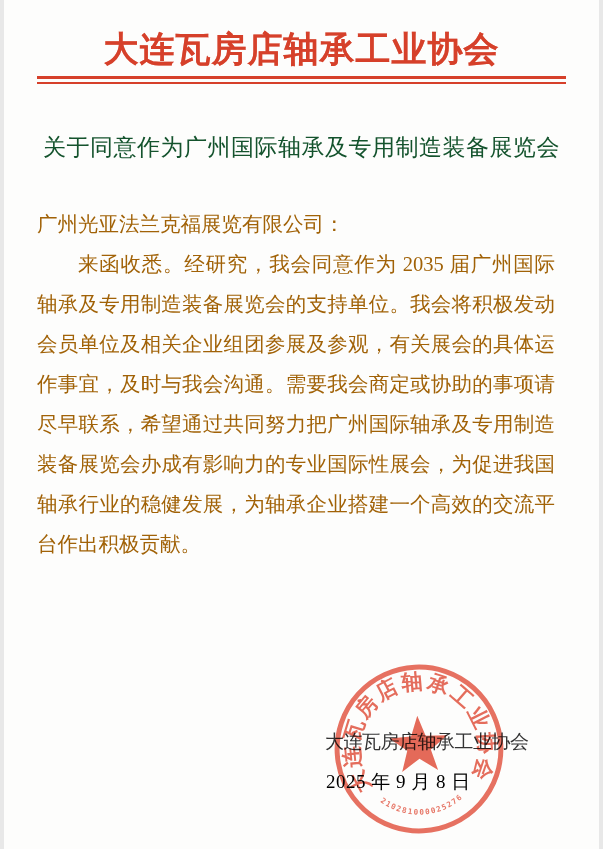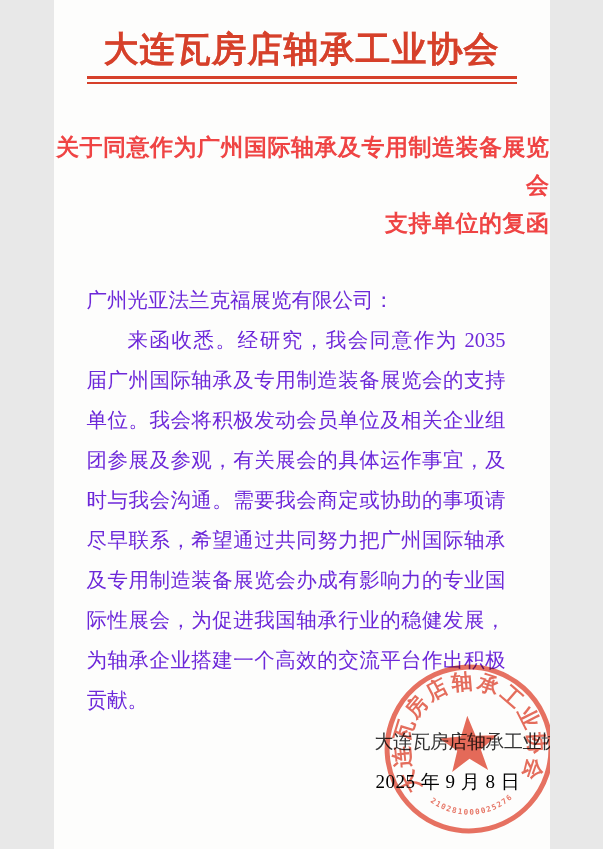--- a/index.html
+++ b/index.html
@@ -1,18 +1,18 @@
 <!DOCTYPE html>
 <html><head>
 <meta charset="utf-8">
 <style>
   html,body{margin:0;padding:0;background:#e8e8e8;}
   .page{
     position:relative;
-    width:496px;height:849px;
+    width:595px;height:849px;
     margin:0 auto;
     background:#fdfdfc;
     overflow:hidden;
     font-family:"Liberation Serif","DejaVu Serif",serif;
     color:#3c3c3c;
   }
   
   .masthead{
     margin-top:31px;
     text-align:center;
@@ -25,34 +25,34 @@
   }
   .masthead-rule{
     margin:6px 33px 0 33px;
     height:3px;
     border-top:3px solid #d6402a;
     border-bottom:2px solid #d6402a;
   }
   
   .doc-title{
     margin-top:45px;
-    text-align:right;
+    text-align:center;
     font-size:23px;
-    font-weight:bold;
+    font-weight:normal;
     line-height:38px;
-    color:#ef4444;
+    color:#14532d;
     letter-spacing:.5px;
   }
   
   .letter-body{
     margin:37px 44px 0 33px;
     font-size:20.5px;
     line-height:40px;
     text-align:justify;
-    color:#6d28d9;
+    color:#a16207;
   }
   .letter-body p{margin:0;}
   .indent{text-indent:2em;}
   
   .sign-org{
     position:absolute;left:321px;top:729px;
     font-size:19px;letter-spacing:-0.5px;color:#333;
     white-space:nowrap;
   }
   .sign-date{
@@ -77,21 +77,20 @@
 </head>
 <body>
 
 <div class="page">
 
   <div class="masthead">大连瓦房店轴承工业协会</div>
   <div class="masthead-rule"></div>
 
   <div class="doc-title">
     <div>关于同意作为广州国际轴承及专用制造装备展览会</div>
-    <div>支持单位的复函</div>
   </div>
 
   <div class="letter-body">
     <p>广州光亚法兰克福展览有限公司：</p>
     <p class="indent">来函收悉。经研究，我会同意作为 2035 届广州国际轴承及专用制造装备展览会的支持单位。我会将积极发动会员单位及相关企业组团参展及参观，有关展会的具体运作事宜，及时与我会沟通。需要我会商定或协助的事项请尽早联系，希望通过共同努力把广州国际轴承及专用制造装备展览会办成有影响力的专业国际性展会，为促进我国轴承行业的稳健发展，为轴承企业搭建一个高效的交流平台作出积极贡献。</p>
   </div>
 
   <div class="sign-org">大连瓦房店轴承工业协会</div>
   <div class="sign-date">2025 年 9 月 8 日</div>
 

